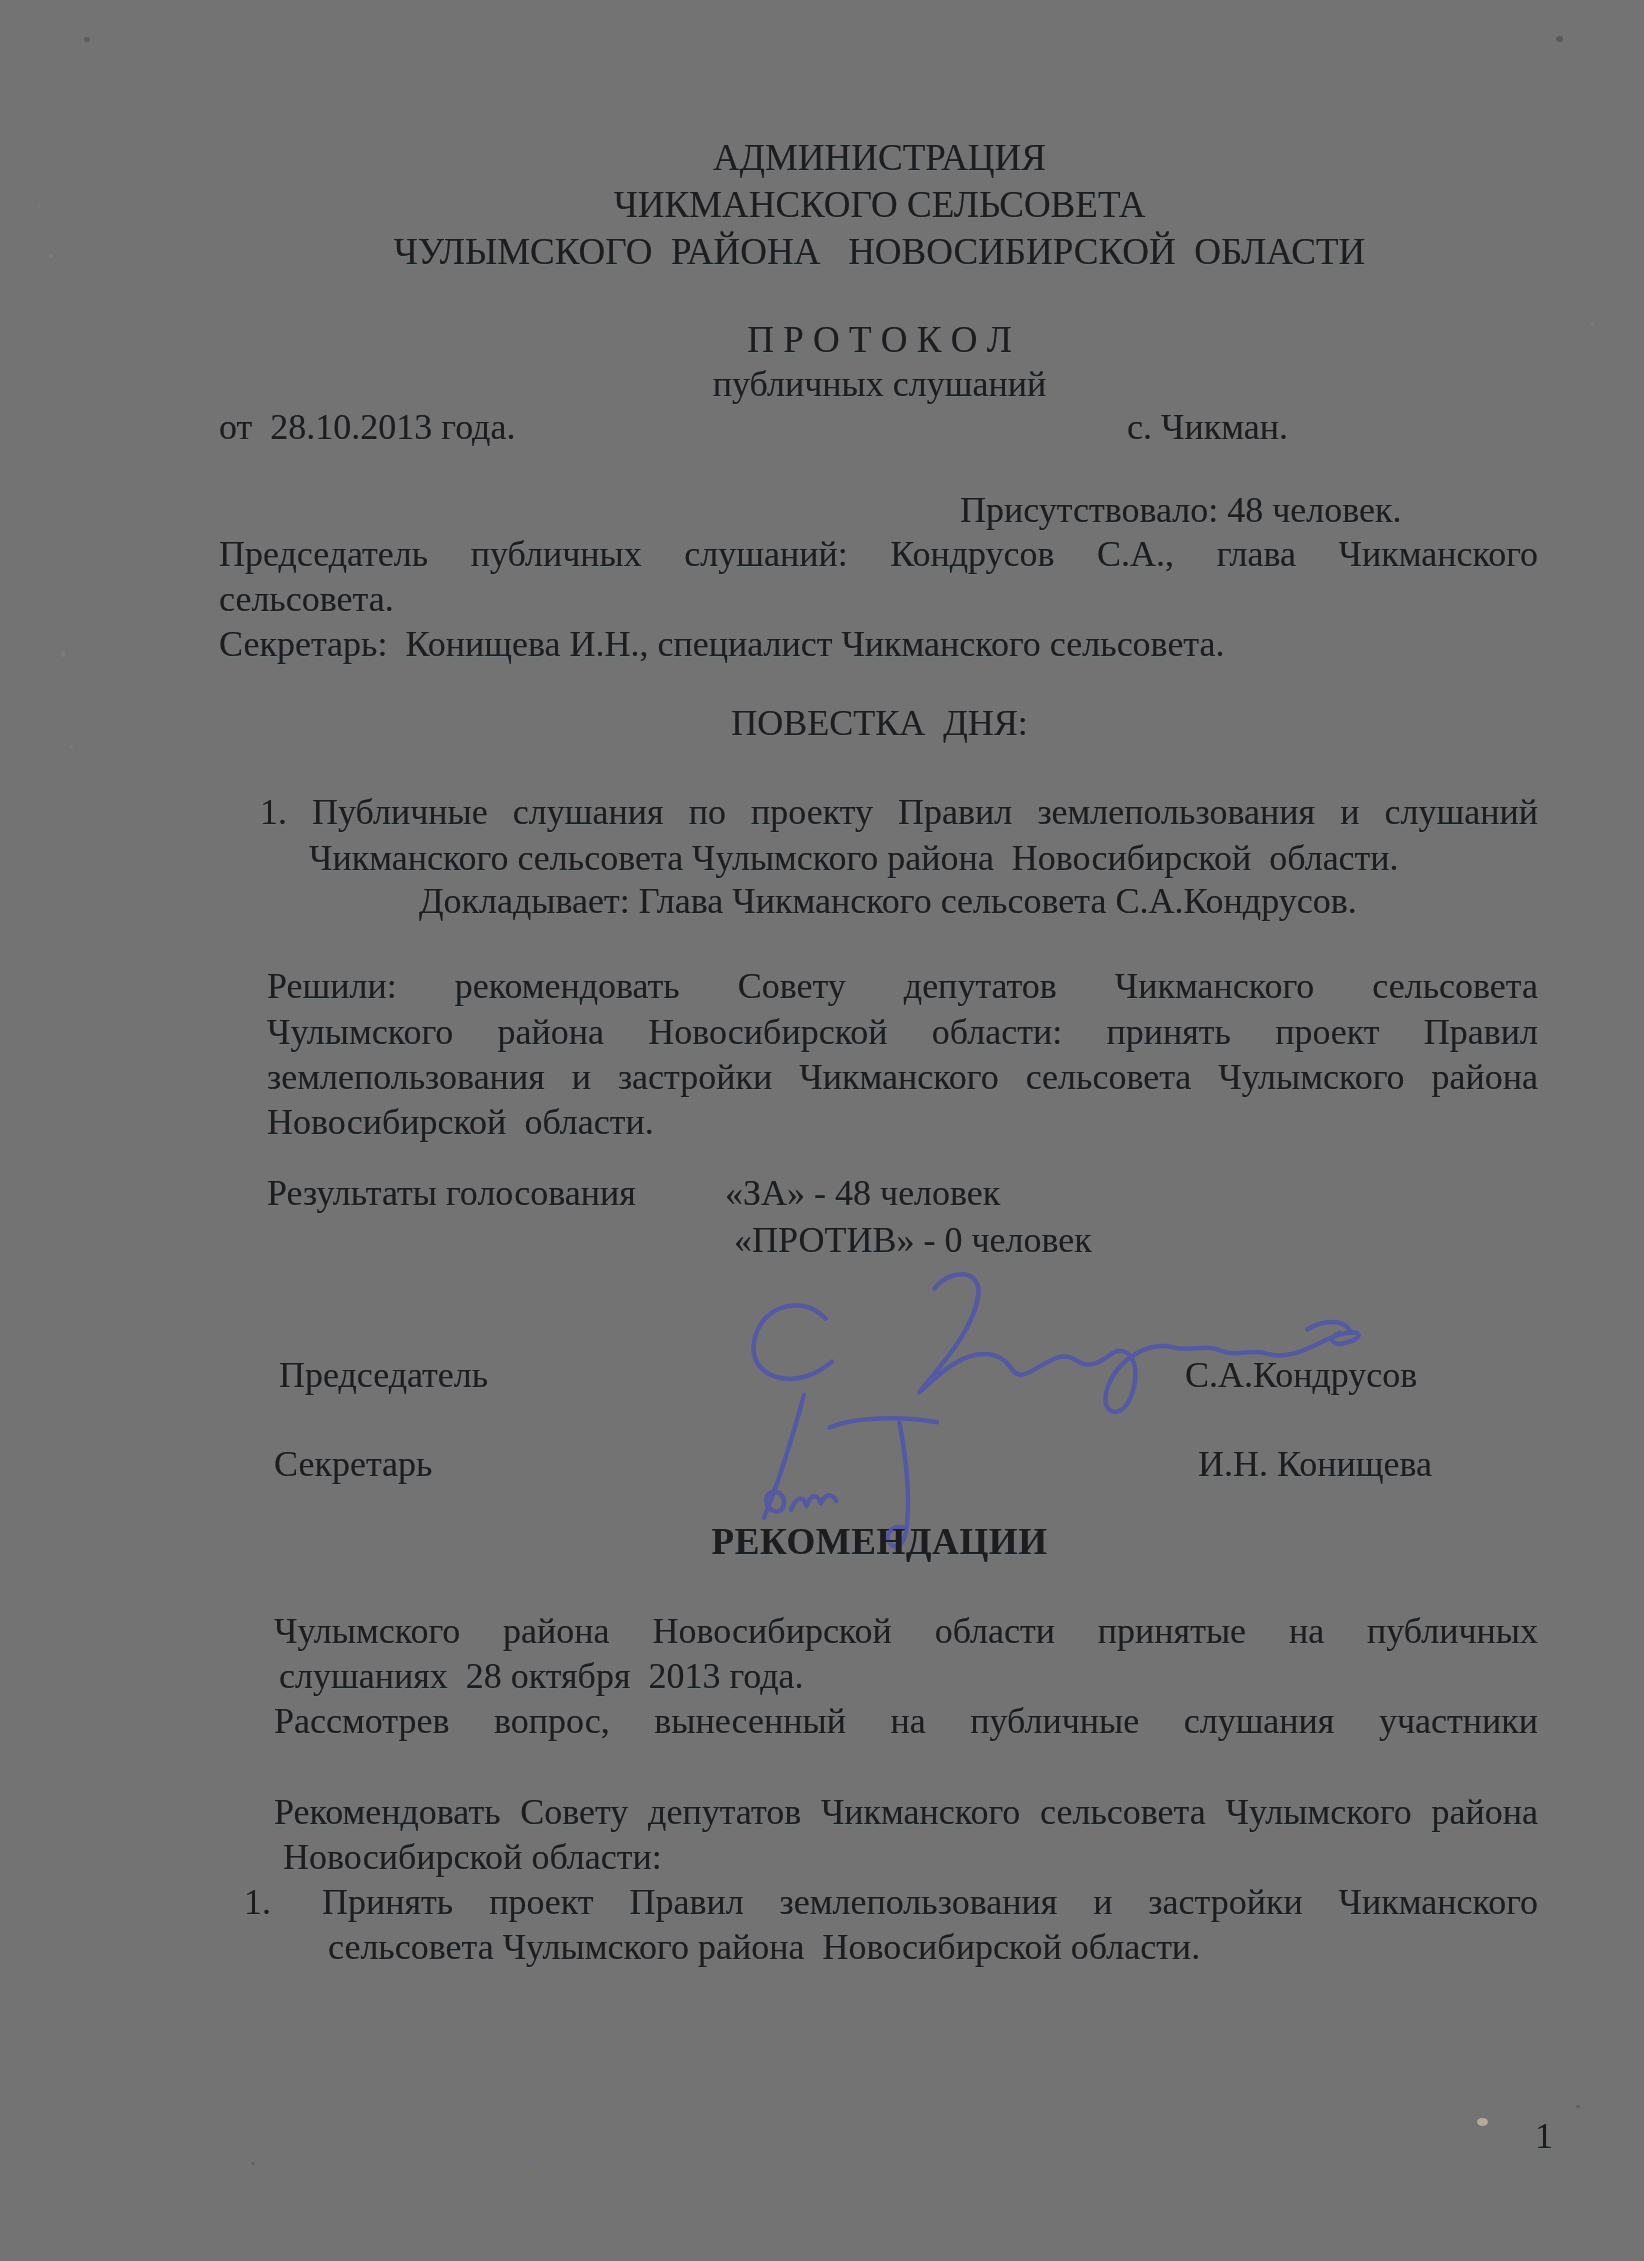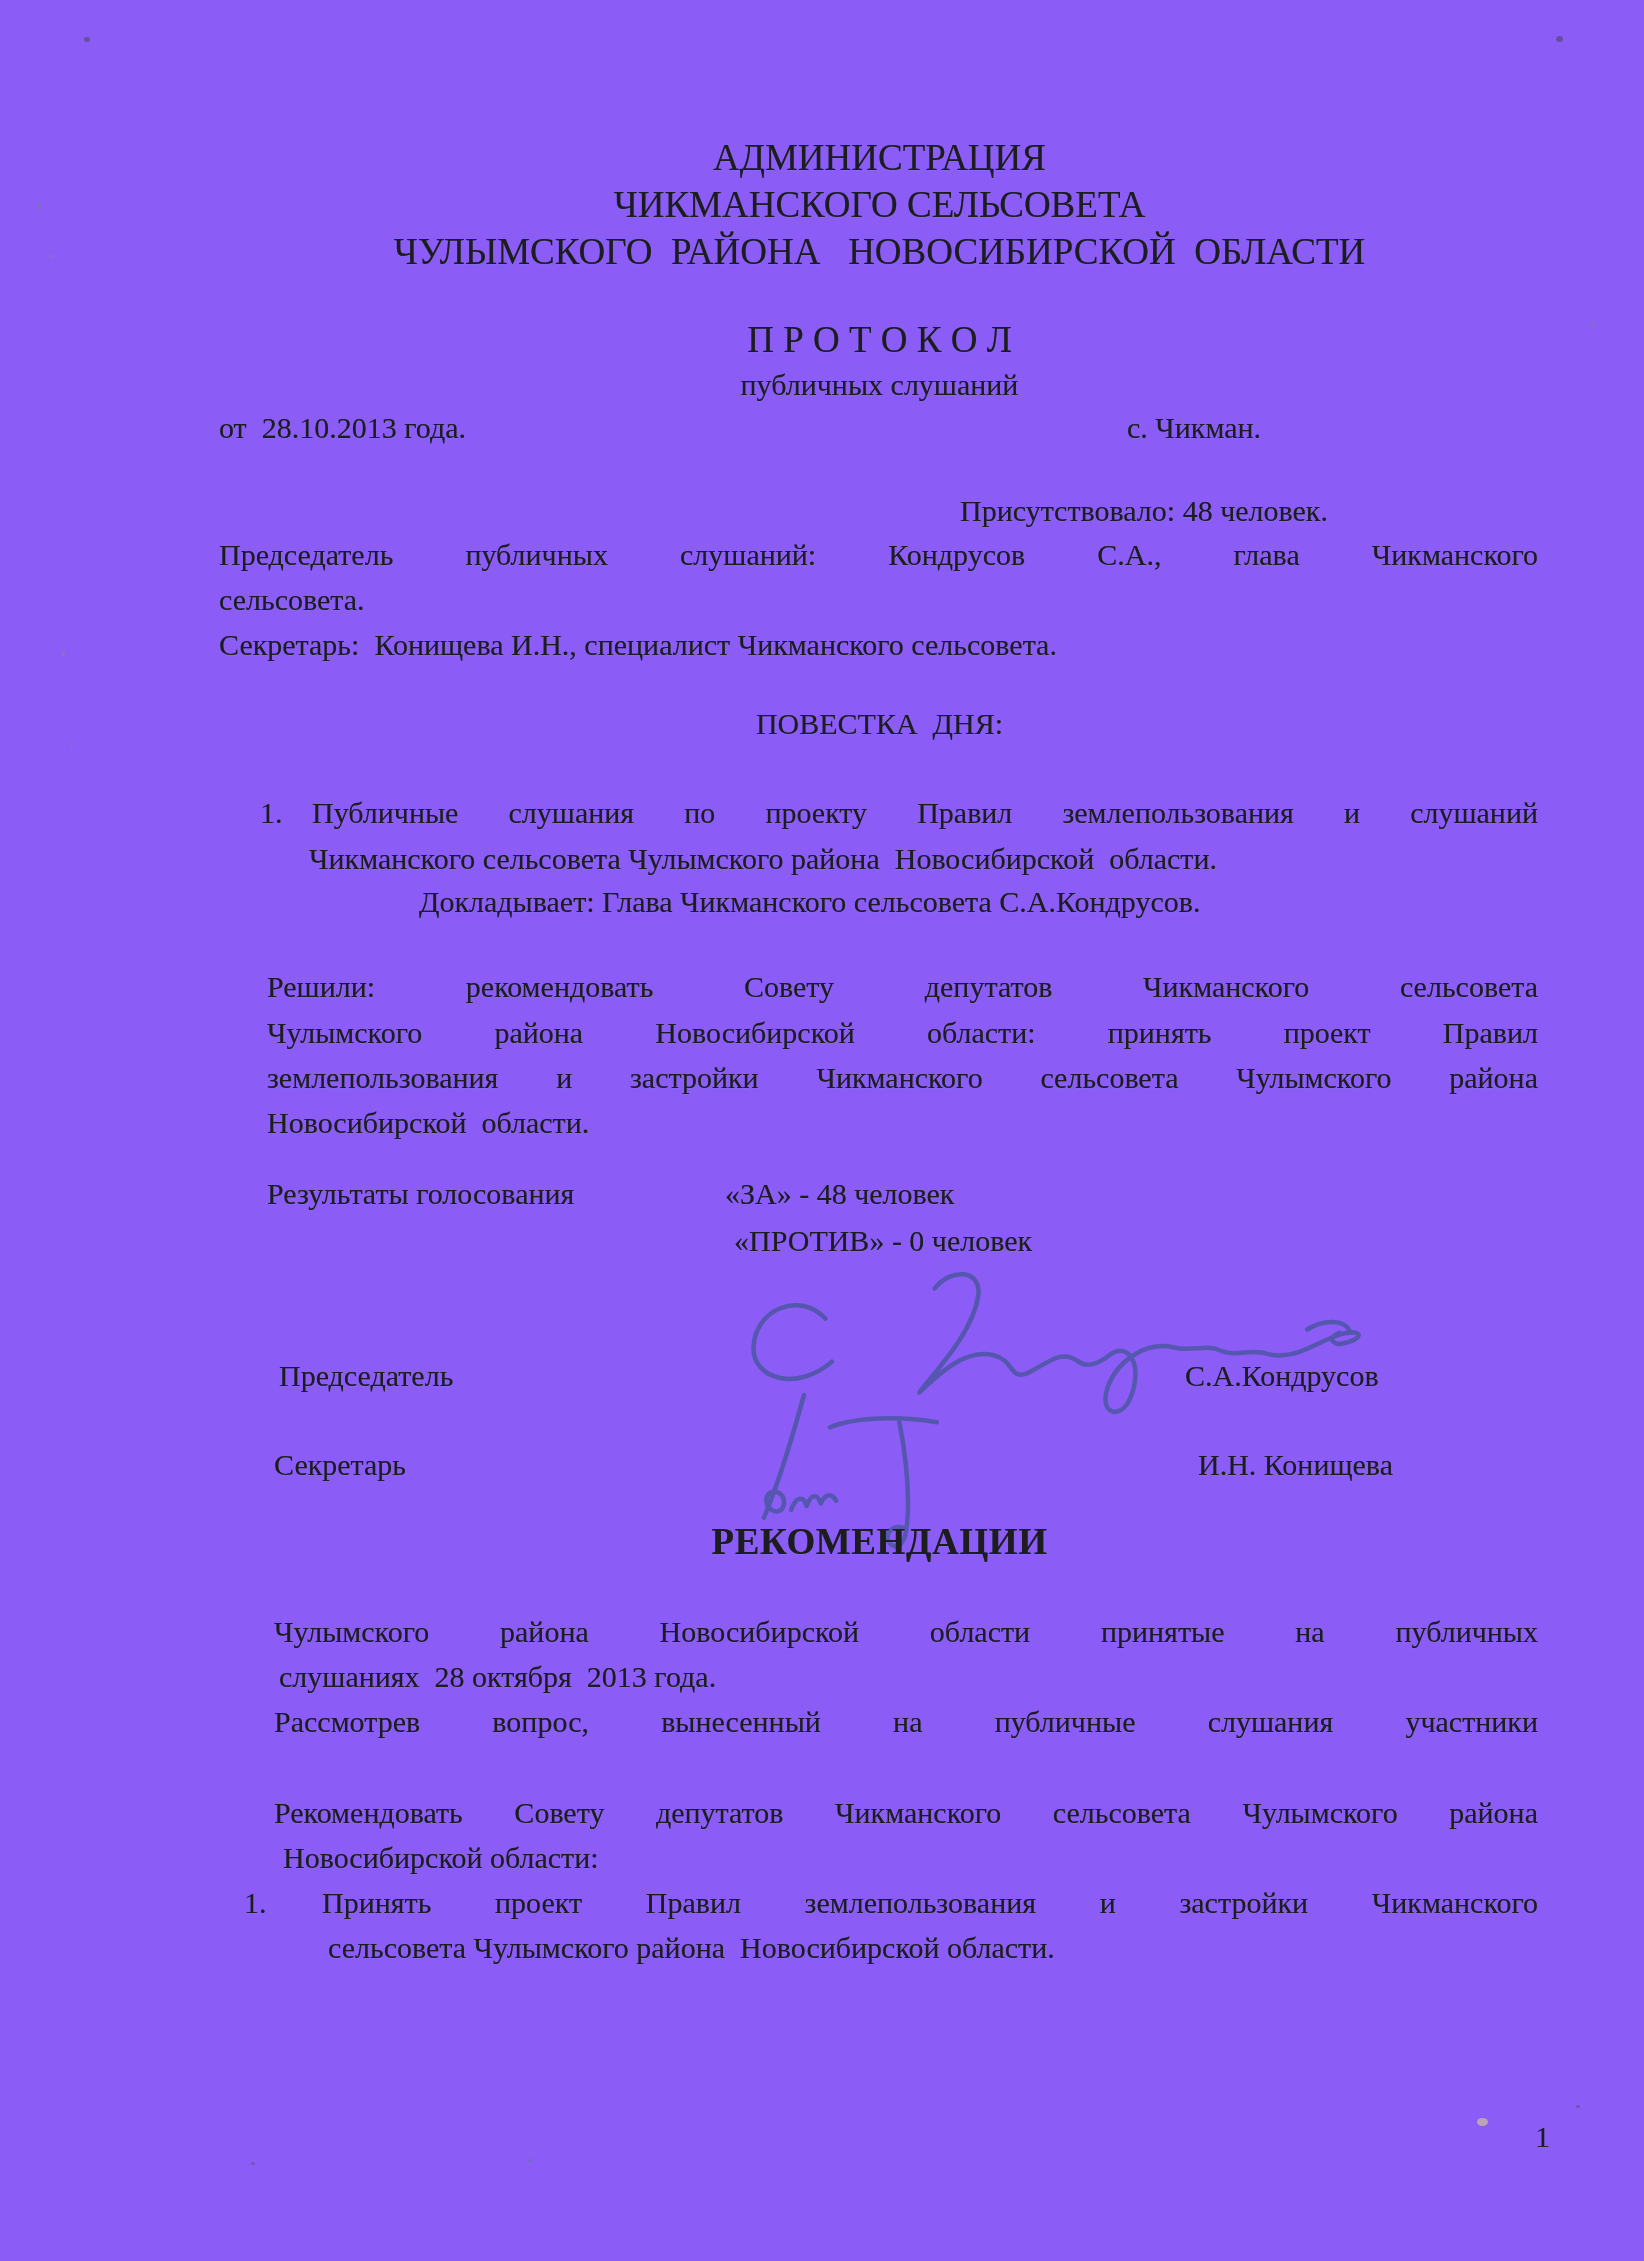--- a/index.html
+++ b/index.html
@@ -1,27 +1,27 @@
 <!DOCTYPE html>
 <html style="font-size:10.3px"><head>
 <meta charset="utf-8">
 <style>
   html, body { margin: 0; padding: 0; background: #e8e8e6; }
   .page {
     position: relative;
     width: 1644px;
     height: 2261px;
-    background: #8b5cf6;
+    background: #737373;
     font-family: "Liberation Serif", "DejaVu Serif", serif;
     color: #1d1d20;
     overflow: hidden;
   }
   .ln {
     position: absolute;
-    font-size: 30px;
+    font-size: 36px;
     line-height: 45px;
     white-space: pre;
     text-shadow: 0 1.3px 0 rgba(110,180,215,0.15), 0 0 0.6px rgba(20,20,20,0.45);
   }
   .jl {
     white-space: normal;
     text-align: justify;
     text-align-last: justify;
   }
   .center { text-align: center; white-space: pre; }

